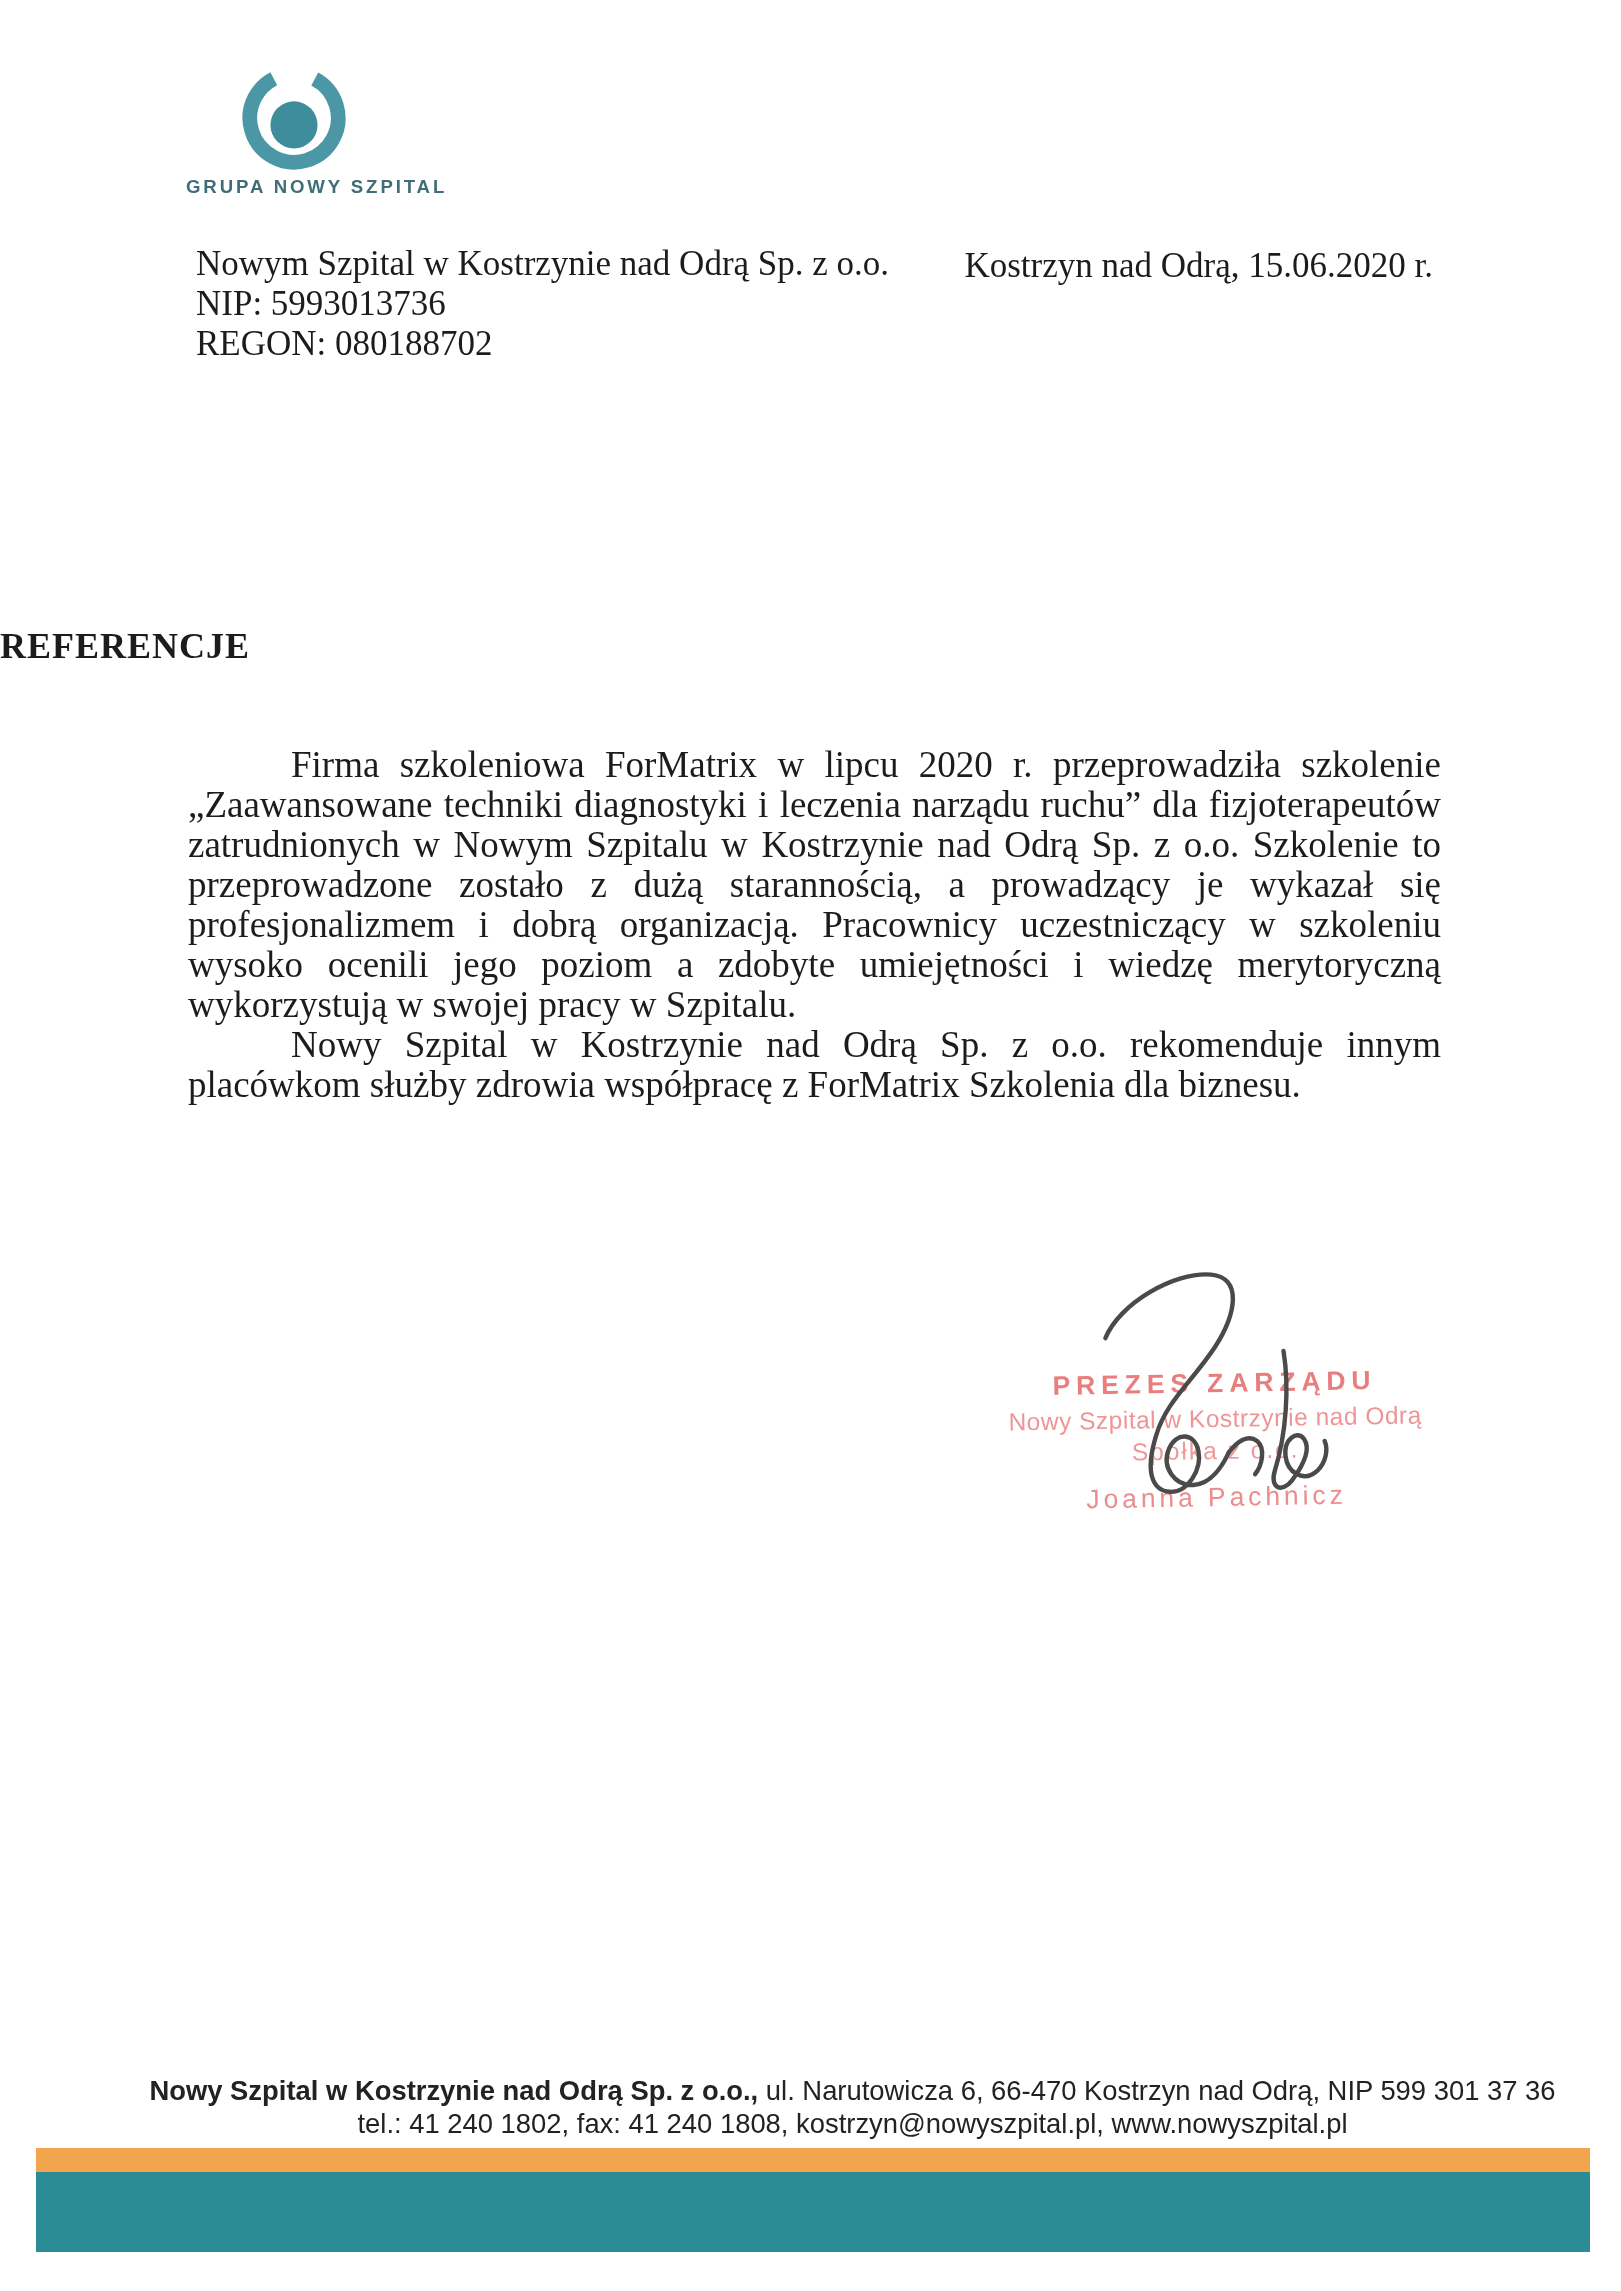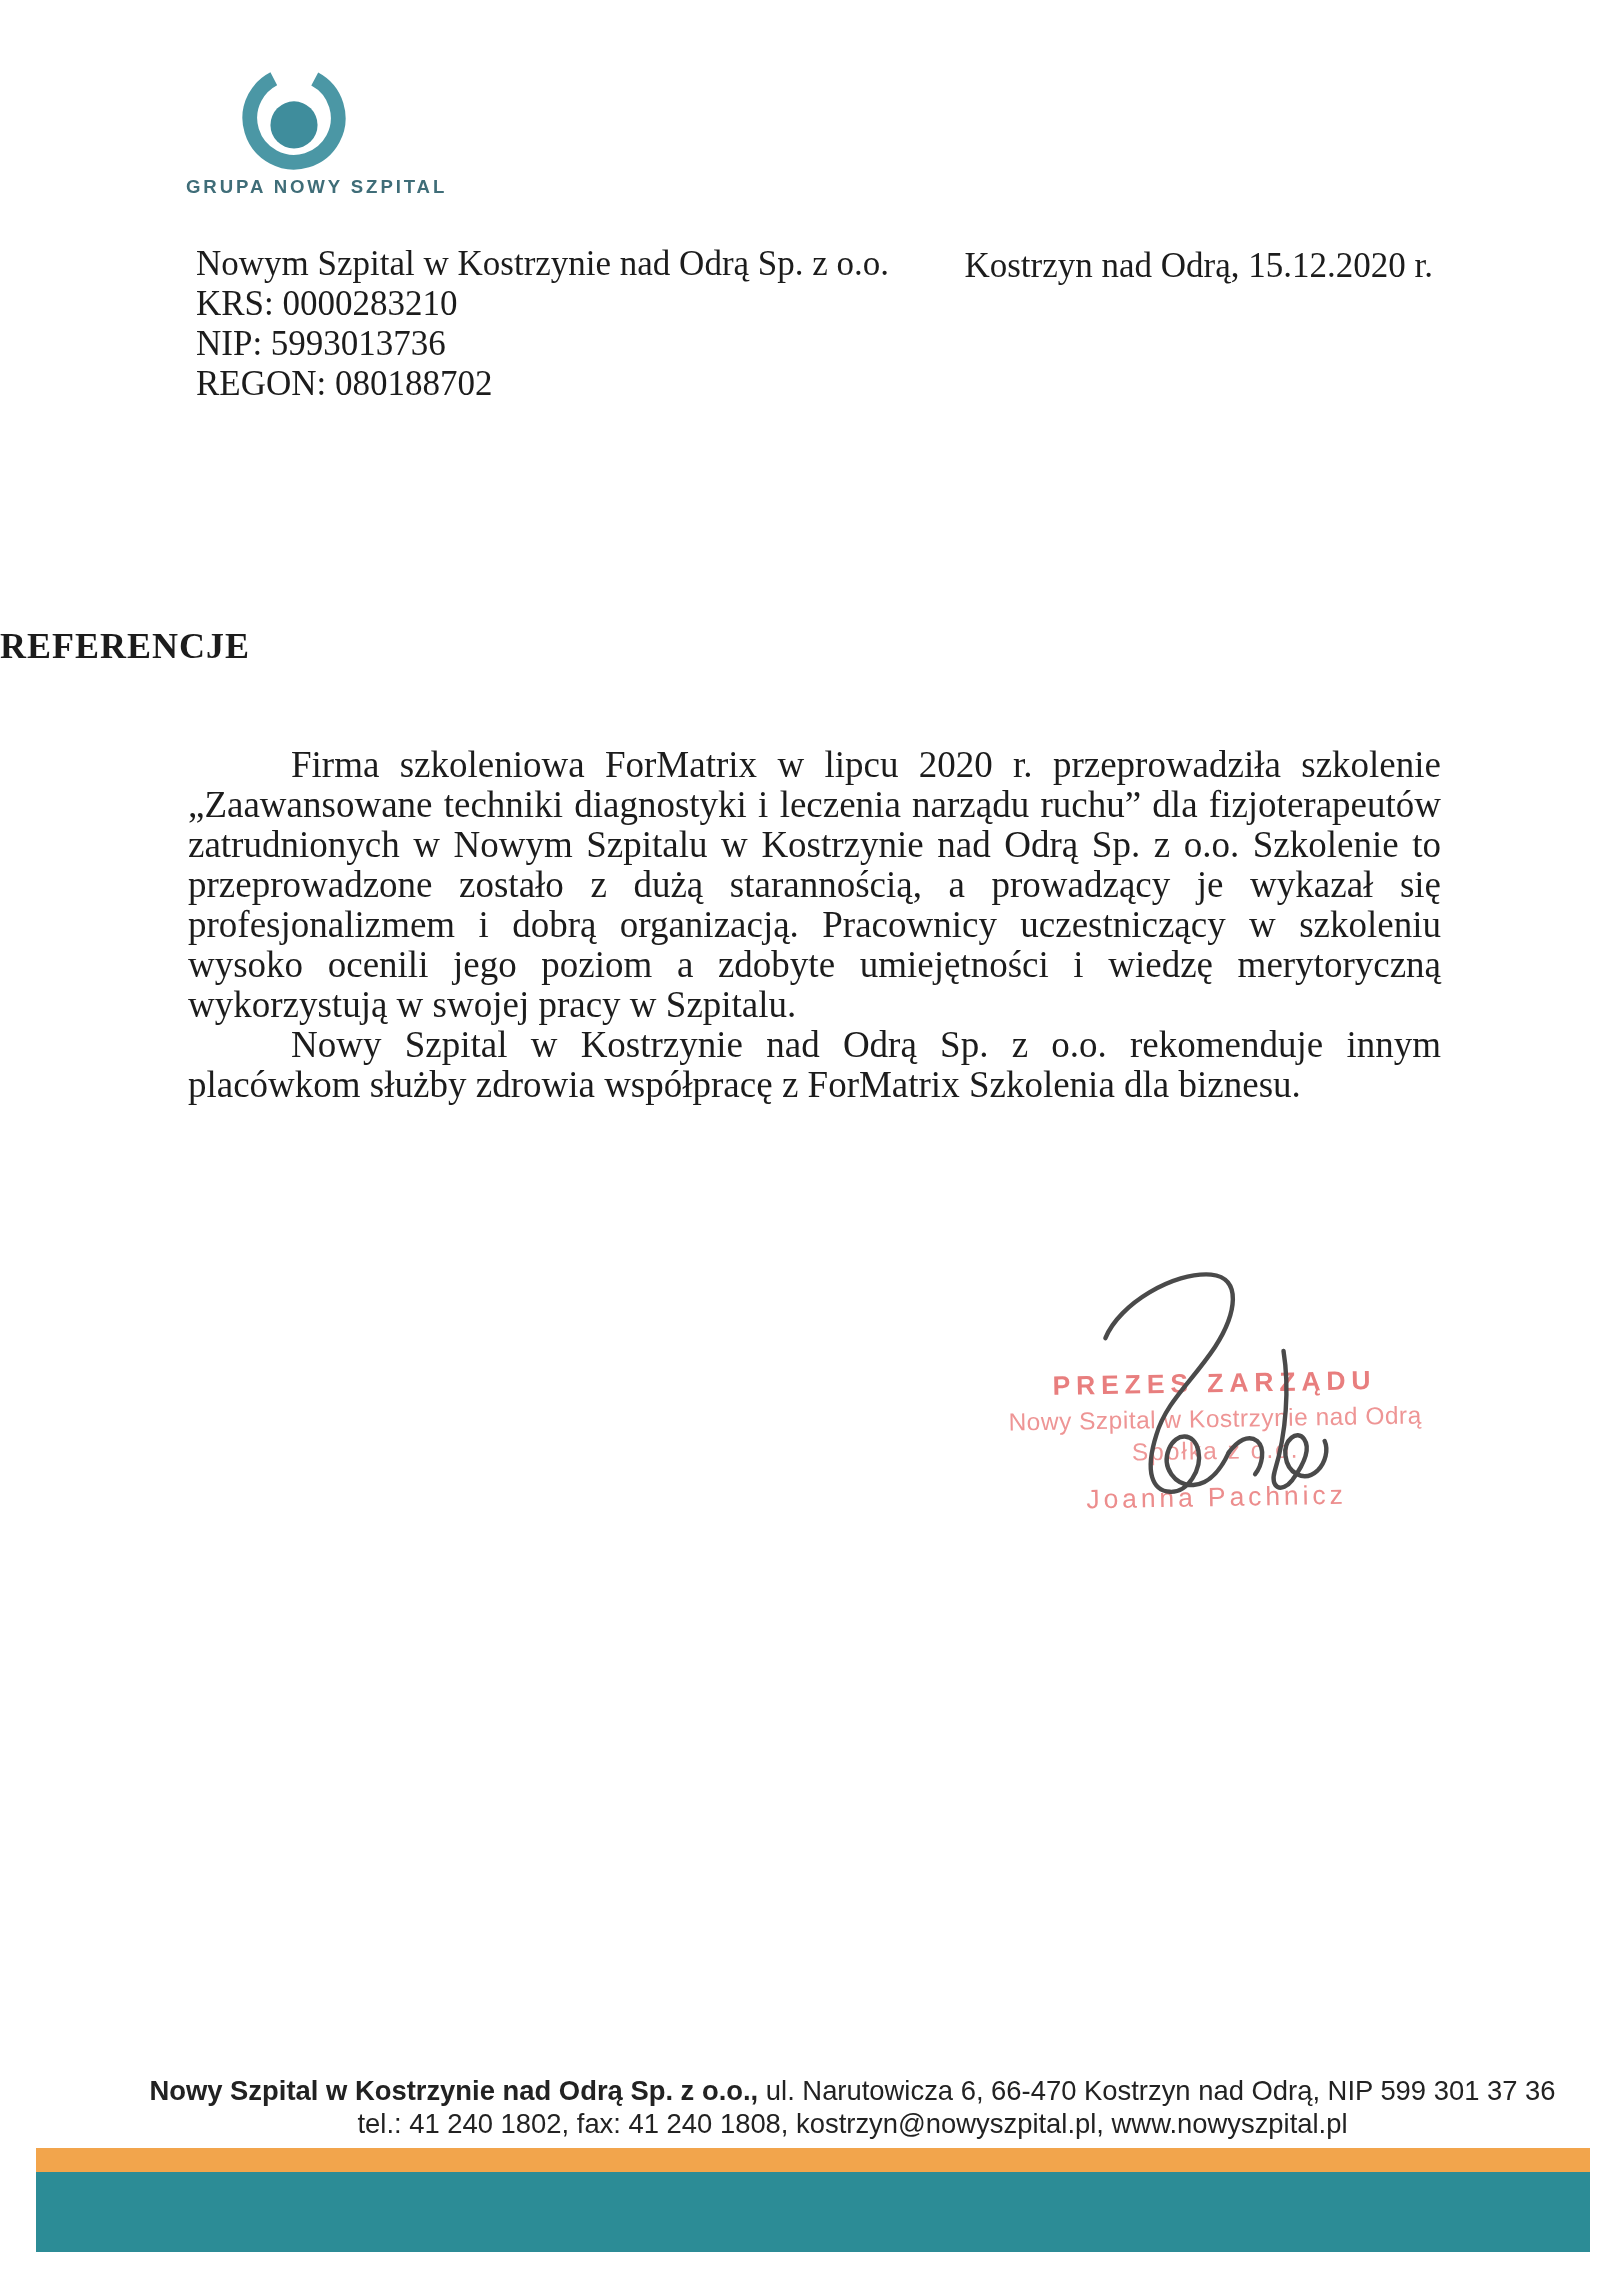--- a/index.html
+++ b/index.html
@@ -74,26 +74,25 @@
 <div class="page">
 
   <svg class="logo" viewBox="0 0 110 112" aria-hidden="true">
     <circle cx="55" cy="54" r="45" fill="none" stroke="#4B97A5" stroke-width="15" stroke-dasharray="239 44" transform="rotate(-62 55 54)"></circle>
     <circle cx="55" cy="61" r="24" fill="#3F8D9C"></circle>
   </svg>
   <div class="logo-caption">GRUPA NOWY SZPITAL</div>
 
   <div class="company-block">
     <div>Nowym Szpital w Kostrzynie nad Odrą Sp. z o.o.</div>
-    <div>KRS: 0000283210</div>
     <div>NIP: 5993013736</div>
     <div>REGON: 080188702</div>
   </div>
 
-  <div class="date-line">Kostrzyn nad Odrą, 15.12.2020 r.</div>
+  <div class="date-line">Kostrzyn nad Odrą, 15.06.2020 r.</div>
 
   <div class="doc-title">REFERENCJE</div>
 
   <div class="body-text">
     <p>Firma szkoleniowa ForMatrix w lipcu 2020 r. przeprowadziła szkolenie „Zaawansowane techniki diagnostyki i leczenia narządu ruchu” dla fizjoterapeutów zatrudnionych w Nowym Szpitalu w Kostrzynie nad Odrą Sp. z o.o. Szkolenie to przeprowadzone zostało z dużą starannością, a prowadzący je wykazał się profesjonalizmem i dobrą organizacją. Pracownicy uczestniczący w szkoleniu wysoko ocenili jego poziom a zdobyte umiejętności i wiedzę merytoryczną wykorzystują w swojej pracy w Szpitalu.</p>
     <p>Nowy Szpital w Kostrzynie nad Odrą Sp. z o.o. rekomenduje innym placówkom służby zdrowia współpracę z ForMatrix Szkolenia dla biznesu.</p>
   </div>
 
   <div class="stamp">
     <div class="stamp-line1">PREZES ZARZĄDU</div>

